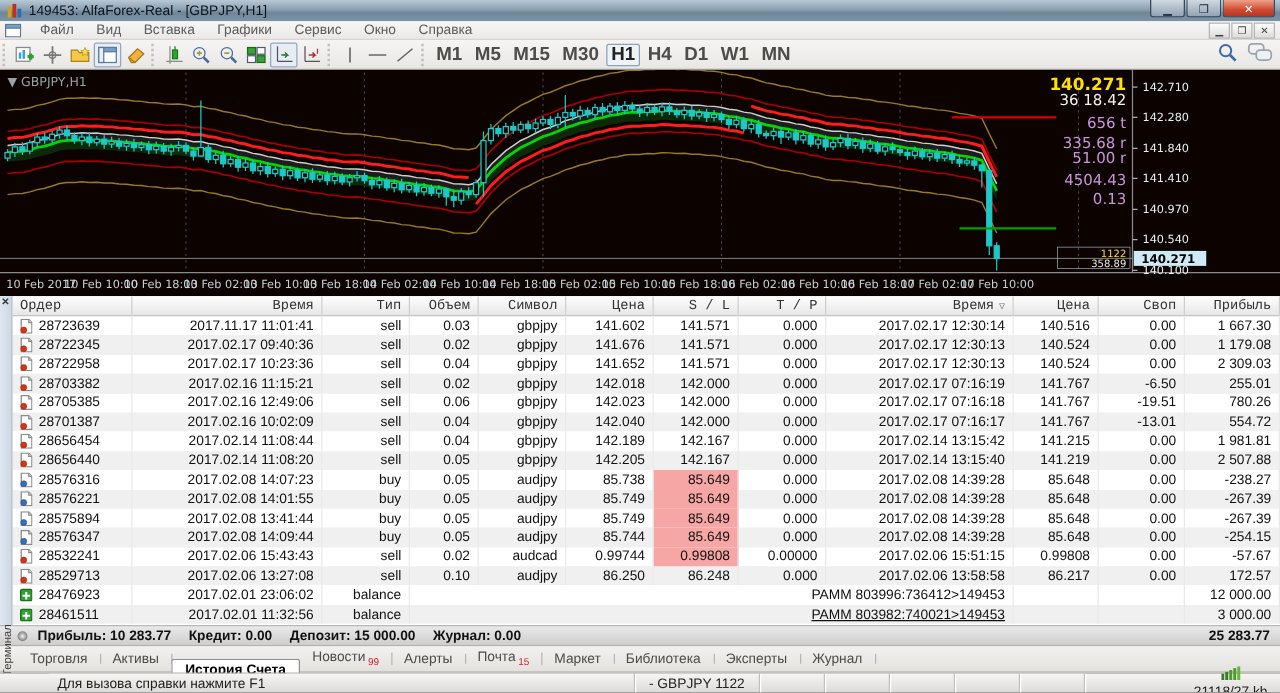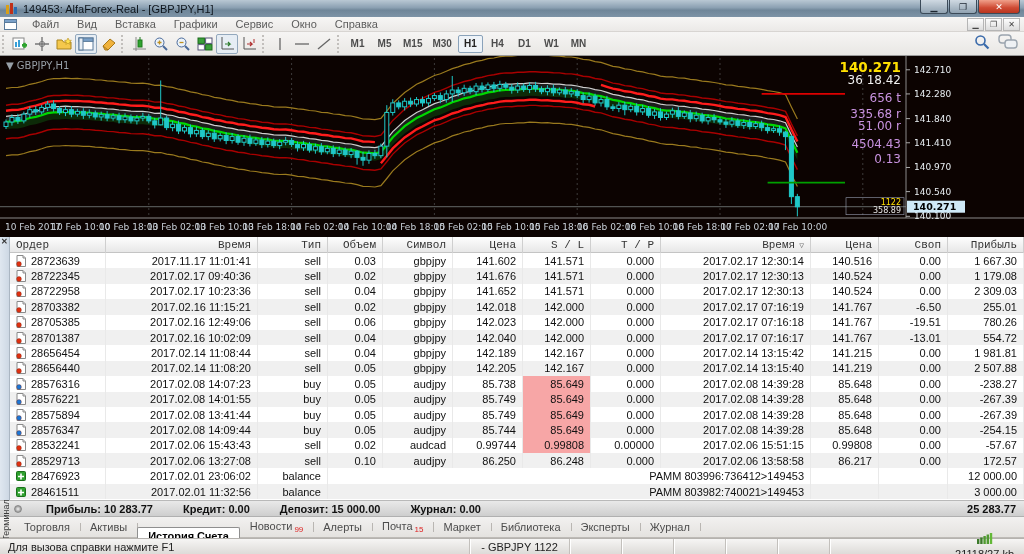--- a/index.html
+++ b/index.html
@@ -22,21 +22,21 @@
   .menu-item{padding:0 9px;cursor:default;}
   #mdi-buttons{position:absolute;right:4px;top:1px;display:flex;}
   .mdibtn{width:17px;height:13px;border:1px solid #b5b5b5;background:linear-gradient(180deg,#fdfdfd,#dcdcdc);
     font-size:8px;color:#444;display:flex;align-items:center;justify-content:center;margin-left:1px;}
   
   #toolbar{position:absolute;left:0;top:32px;width:1024px;height:24px;background:linear-gradient(180deg,#f6f5f4,#e9e7e4);
     border-bottom:1px solid #9a9a9a;display:flex;align-items:center;}
   .tb-sep{width:5px;height:18px;margin:0 2px;border-left:2px dotted #c2bfbc;}
   .tb-btn{width:22px;height:20px;display:flex;align-items:center;justify-content:center;border:1px solid transparent;border-radius:2px;}
   .tb-btn.pressed{background:#e6edf4;border:1px solid #93a8bd;}
-  .tf-btn{min-width:25px;height:18px;padding:0 3px;margin:4px 1px;font-size:10px;font-weight:bold;color:#4c4c4c;
+  .tf-btn{min-width:25px;height:18px;padding:0 3px;margin:4px 1px;font-size:15px;font-weight:bold;color:#4c4c4c;
     display:flex;align-items:center;justify-content:center;border:1px solid transparent;border-radius:2px;}
   .tf-btn.active{background:#eef3f8;border:1px solid #8aa2ba;color:#222;}
   #toolbar-right{position:absolute;right:6px;top:34px;display:flex;gap:8px;}
   
   #chart-wrap{position:absolute;left:0;top:56px;width:1024px;height:181px;background:#0c0301;}
   
   #terminal{position:absolute;left:0;top:237px;width:1024px;height:263px;background:#fff;display:flex;}
   #term-gutter{width:10px;background:linear-gradient(90deg,#dfe7f0,#cdd8e4);border-right:1px solid #aab6c2;position:relative;}
   #term-close{position:absolute;left:1px;top:1px;font-size:8px;font-weight:bold;color:#333;line-height:8px;}
   #term-body{flex:1;display:flex;flex-direction:column;overflow:hidden;}
@@ -52,33 +52,33 @@
   .cell.l{justify-content:flex-start;}
   .cell.slhl{background:#f7a6a6;}
   .ord-ic{width:10px;height:12px;margin-right:5px;flex:0 0 auto;}
   .sort-mark{font-size:8px;color:#777;margin-left:4px;}
   
   #summary{position:absolute;left:0;top:500px;width:1024px;height:17px;background:linear-gradient(180deg,#e9e9e9,#cecece);
     border-top:1px solid #b9b9b9;border-bottom:1px solid #b0b0b0;display:flex;align-items:center;
     font-size:11px;font-weight:bold;color:#111;}
   #summary .ball{width:8px;height:8px;border-radius:50%;margin:0 8px 0 14px;
     background:radial-gradient(circle at 3px 3px,#f2f2f2,#9a9a9a 70%,#777);border:1px solid #8a8a8a;}
-  #summary .pair{margin-right:14px;margin-left:16px;}
+  #summary .pair{margin-right:14px;}
   #summary-total{position:absolute;right:8px;font-weight:bold;}
   
   #tabbar{position:absolute;left:0;top:517px;width:1024px;height:21px;background:linear-gradient(180deg,#f2f1f0,#e4e2df);
     border-bottom:1px solid #bdbab6;display:flex;align-items:center;font-size:11px;color:#4c4c4c;padding-left:14px;}
   .tab{padding:2px 10px;position:relative;display:flex;align-items:flex-start;justify-content:flex-end;}
   .tab .tab-sep{position:absolute;right:-1px;top:4px;bottom:4px;width:1px;background:#b9b6b2;}
   .tab.active{background:#fff;border:1px solid #8f8f8f;border-bottom:1px solid #fff;font-weight:bold;color:#000;
     border-radius:2px 2px 0 0;margin-top:18px;}
   .tab .badge{color:#d22;font-size:8px;margin-left:2px;margin-top:5px;}
   
   #statusbar{position:absolute;left:0;top:538px;width:1024px;height:16px;background:linear-gradient(180deg,#f6f5f4,#dddbd8);
-    border-top:1px solid #b5b2ae;display:flex;align-items:center;font-size:11px;color:#222;}
+    border-top:1px solid #b5b2ae;display:flex;align-items:center;font-size:11px;color:#222;padding-left:38px;}
   .sb-seg{height:16px;display:flex;align-items:center;padding:0 8px;border-right:1px solid #c3c0bc;box-shadow:1px 0 0 #fff;}
   #sb-help{flex:0 0 470px;}
   #sb-sym{flex:0 0 100px;justify-content:center;}
   .sb-empty{flex:0 0 52px;}
   #sb-traffic{margin-left:auto;display:flex;align-items:center;gap:4px;padding-right:10px;flex-direction:column;}
   
   #term-label{position:absolute;left:0px;top:490px;width:11px;height:60px;display:flex;align-items:center;justify-content:center;}
   #term-label span{transform:rotate(-90deg);font-size:9px;color:#3c3c3c;white-space:nowrap;}
 </style>
 </head>
@@ -929,21 +929,21 @@
           <div class="t-row grid-row">
             <div class="cell l">
               <svg class="ord-ic" viewBox="0 0 10 12">
                 <rect x="0.5" y="1.5" width="9" height="9" rx="1" fill="#2fa12f" stroke="#1a701a"></rect>
                 <path d="M5 3.5v6M2 6.5h6" stroke="#fff" stroke-width="1.6"></path>
               </svg>
               <span>28461511</span>
             </div>
             <div class="cell r">2017.02.01 11:32:56</div>
             <div class="cell r">balance</div>
-            <div class="cell r" style="grid-column: 4 / 10;">PAMM 803982:740021&gt;149453</div>
+            <div class="cell r" style="grid-column: 4 / 10; text-decoration: underline;">PAMM 803982:740021&gt;149453</div>
             <div class="cell r"></div>
             <div class="cell r"></div>
             <div class="cell r">3 000.00</div>
           </div>
         </div>
     </div>
   </div>
 
   <div id="summary">
     <div class="ball"></div>

